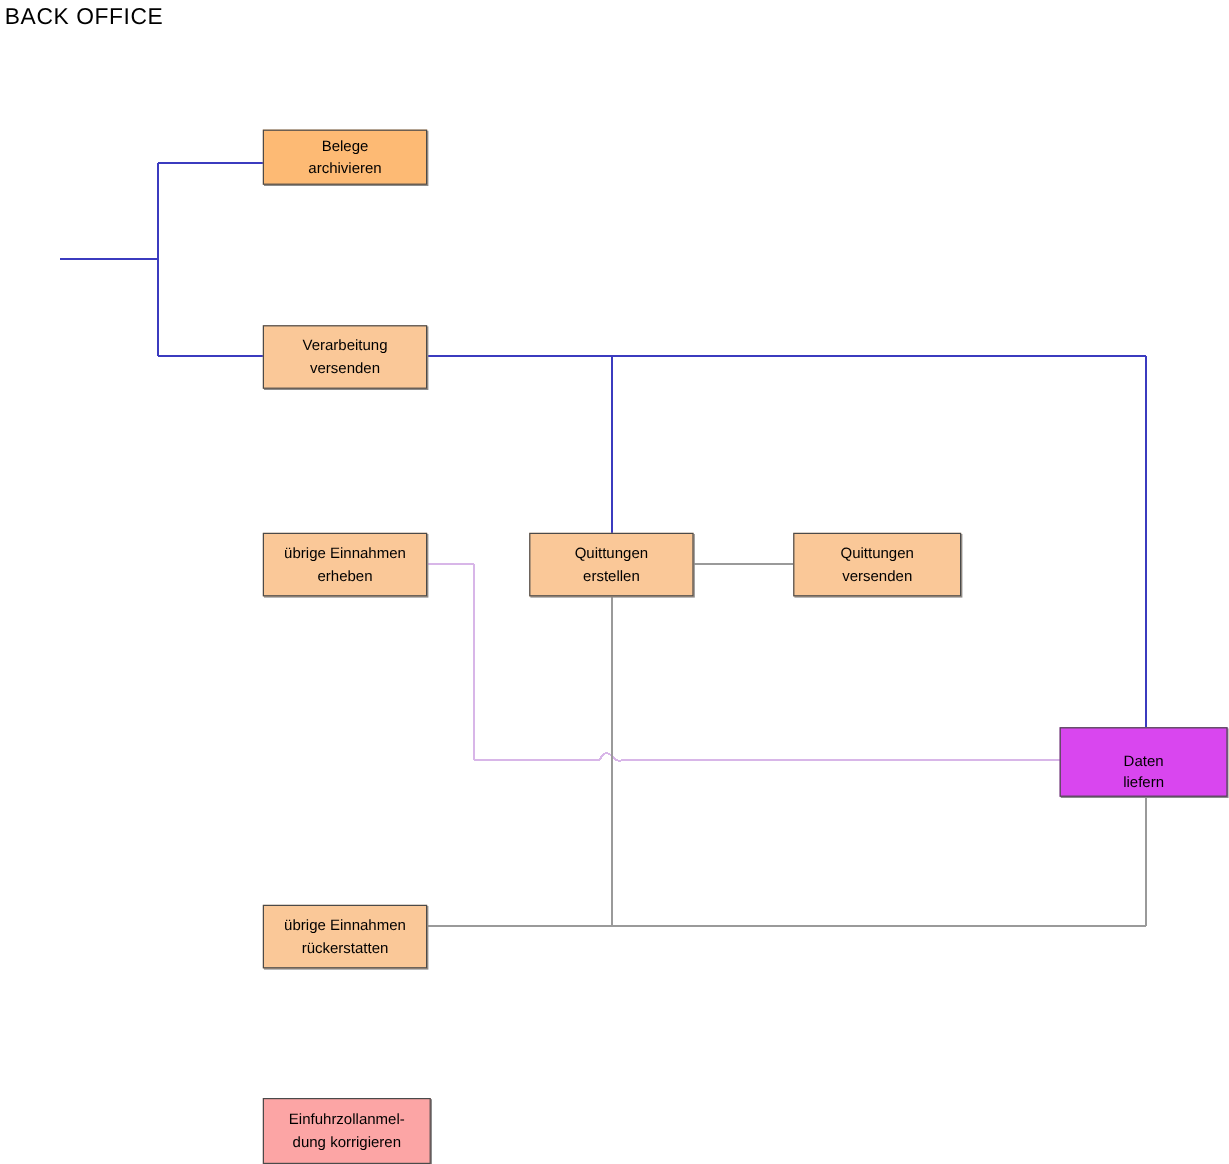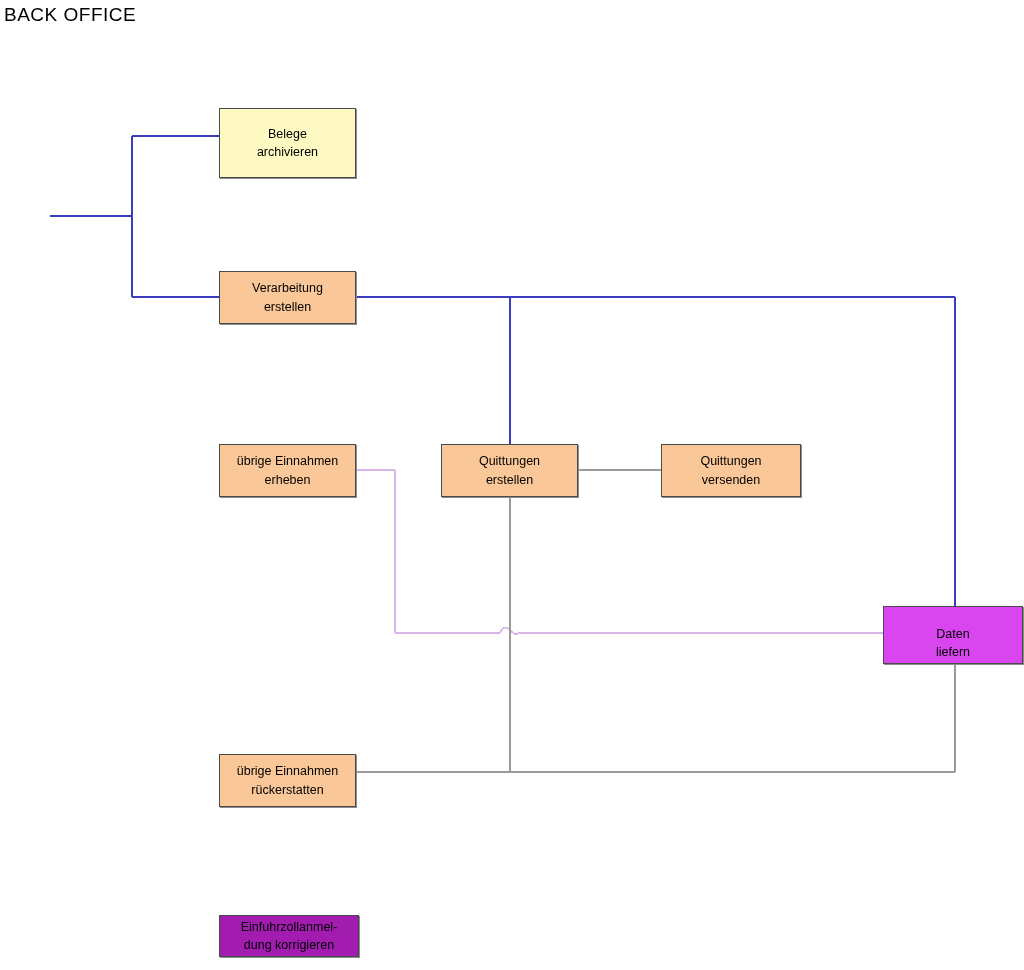--- a/index.html
+++ b/index.html
@@ -71,27 +71,27 @@
         <path d="M 50 216 L 132 216 M 132 136 L 132 297 M 132 136 L 219 136 M 132 297 L 219 297" fill="none" stroke="#3b3bbf" stroke-width="1.6" stroke-linecap="butt" shape-rendering="crispEdges"></path>
         <path d="M 356 297 L 955 297 M 510 297 L 510 444 M 955 297 L 955 606" fill="none" stroke="#3b3bbf" stroke-width="1.6" stroke-linecap="butt" shape-rendering="crispEdges"></path>
         <path d="M 356 470 L 395 470 M 395 470 L 395 633 M 395 633 L 500 633 M 500 633 Q 504 624 510 630 Q 515 636 519 633 M 519 633 L 883 633" fill="none" stroke="#d8b6e8" stroke-width="1.6" stroke-linecap="butt" shape-rendering="crispEdges"></path>
         <path d="M 578 470 L 661 470" fill="none" stroke="#9a9a9a" stroke-width="1.6" stroke-linecap="butt" shape-rendering="crispEdges"></path>
         <path d="M 510 497 L 510 772" fill="none" stroke="#9a9a9a" stroke-width="1.6" stroke-linecap="butt" shape-rendering="crispEdges"></path>
         <path d="M 356 772 L 955 772 M 955 664 L 955 772" fill="none" stroke="#9a9a9a" stroke-width="1.6" stroke-linecap="butt" shape-rendering="crispEdges"></path>
       </g>
   </svg>
 
   <div id="nodes-layer">
-      <div class="node" style="left: 219px; top: 108px; width: 137px; height: 70px; background: #fef9c3; border-color: rgb(74, 74, 74);">
+      <div class="node" style="left: 219px; top: 108px; width: 137px; height: 46px; background: #fdba74; border-color: rgb(74, 74, 74);">
         <span class="node-label">Belege
 archivieren</span>
       </div>
       <div class="node" style="left: 219px; top: 271px; width: 137px; height: 53px; background: rgb(250, 200, 152); border-color: rgb(74, 74, 74);">
         <span class="node-label">Verarbeitung
-erstellen</span>
+versenden</span>
       </div>
       <div class="node" style="left: 219px; top: 444px; width: 137px; height: 53px; background: rgb(250, 200, 152); border-color: rgb(74, 74, 74);">
         <span class="node-label">übrige Einnahmen
 erheben</span>
       </div>
       <div class="node" style="left: 441px; top: 444px; width: 137px; height: 53px; background: rgb(250, 200, 152); border-color: rgb(74, 74, 74);">
         <span class="node-label">Quittungen
 erstellen</span>
       </div>
       <div class="node" style="left: 661px; top: 444px; width: 140px; height: 53px; background: rgb(250, 200, 152); border-color: rgb(74, 74, 74);">
@@ -99,19 +99,19 @@
 versenden</span>
       </div>
       <div class="node" style="left: 883px; top: 606px; width: 140px; height: 58px; background: #d946ef; border-color: rgb(74, 74, 74); align-items: flex-end;">
         <span class="node-label">Daten
 liefern</span>
       </div>
       <div class="node" style="left: 219px; top: 754px; width: 137px; height: 53px; background: rgb(250, 200, 152); border-color: rgb(74, 74, 74);">
         <span class="node-label">übrige Einnahmen
 rückerstatten</span>
       </div>
-      <div class="node" style="left: 219px; top: 915px; width: 140px; height: 42px; background: #a21caf; border-color: rgb(74, 74, 74);">
+      <div class="node" style="left: 219px; top: 915px; width: 140px; height: 55px; background: #fca5a5; border-color: rgb(74, 74, 74);">
         <span class="node-label">Einfuhrzollanmel-
 dung korrigieren</span>
       </div>
     </div>
 
 </div>
 
 </body></html>

